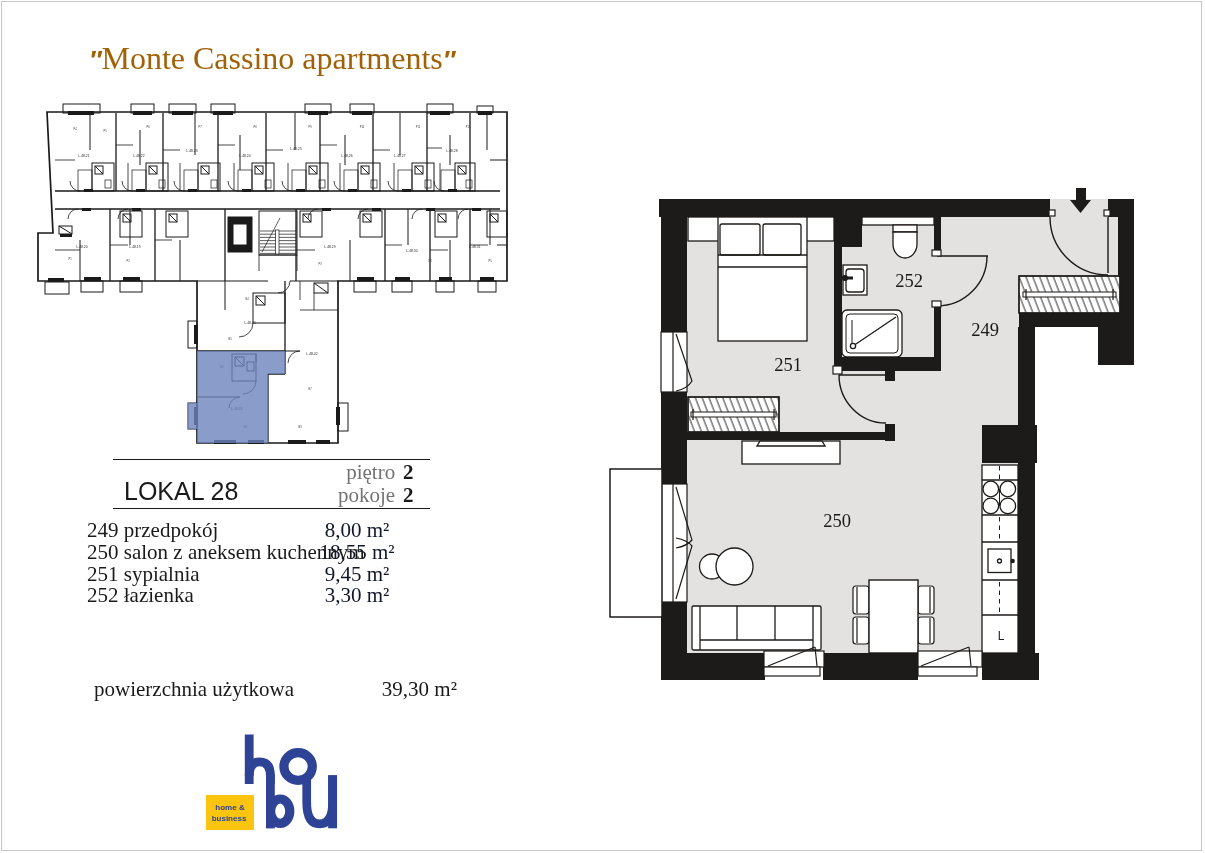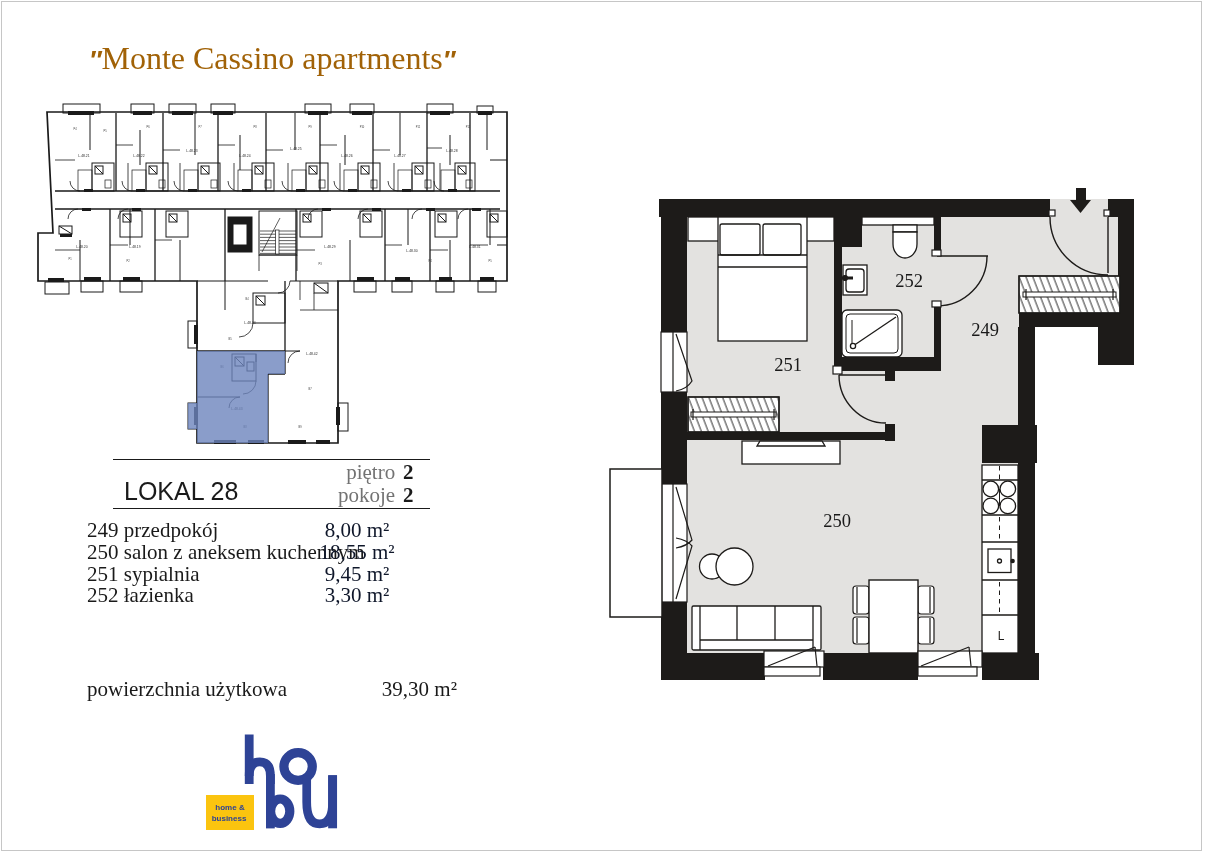--- a/index.html
+++ b/index.html
@@ -267,21 +267,21 @@
 <div class="abs" style="left:113px;top:508px;width:317px;height:1px;background:#1a1a1a;"></div>
 
 <div class="abs" style="left:124px;top:477px;font-family:Liberation Sans, sans-serif;font-size:25px;color:#1a1a1a;">LOKAL 28</div>
 
 <div class="abs" style="left:338px;top:461px;font-size:21px;color:#737373;line-height:23px;text-align:right;">piętro<br>pokoje</div>
 <div class="abs" style="left:403px;top:461px;font-size:21px;font-weight:bold;color:#1a1a1a;line-height:23px;">2<br>2</div>
 
 <div class="abs" style="left:87px;top:520px;font-size:21px;color:#1a1a1a;line-height:21.8px;white-space:nowrap;">249 przedpokój<br>250 salon z aneksem kuchennym<br>251 sypialnia<br>252 łazienka</div>
 <div class="abs" style="left:257px;top:520px;width:200px;font-size:21px;color:#0f172a;line-height:21.8px;text-align:center;">8,00 m²<br>18,55 m²<br>9,45 m²<br>3,30 m²</div>
 
-<div class="abs" style="left:87px;top:677px;font-size:21px;color:#1a1a1a;">powierzchnia użytkowa</div>
+<div class="abs" style="left:94px;top:677px;font-size:21px;color:#1a1a1a;">powierzchnia użytkowa</div>
 <div class="abs" style="left:257px;top:677px;width:200px;font-size:21px;color:#1a1a1a;text-align:right;">39,30 m²</div>
 
 <svg class="abs" style="left:180px;top:720px;" width="220" height="133" viewBox="180 720 220 133">
 <g id="logo">
 
 <g stroke="#2e4396" stroke-width="8.8" fill="none">
 <path d="M249.2 734.5 V784"></path>
 <path d="M249.2 776 Q249.2 761.8 259.8 761.8 Q270.4 761.8 270.4 776 V784"></path>
 
 <ellipse cx="298.1" cy="766.5" rx="14.2" ry="13.9" stroke-width="9.2"></ellipse>

